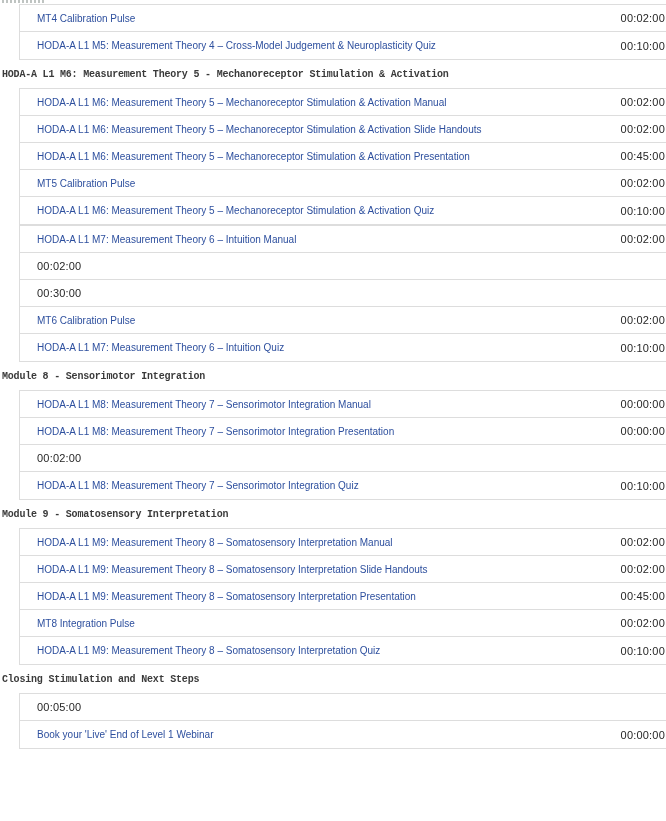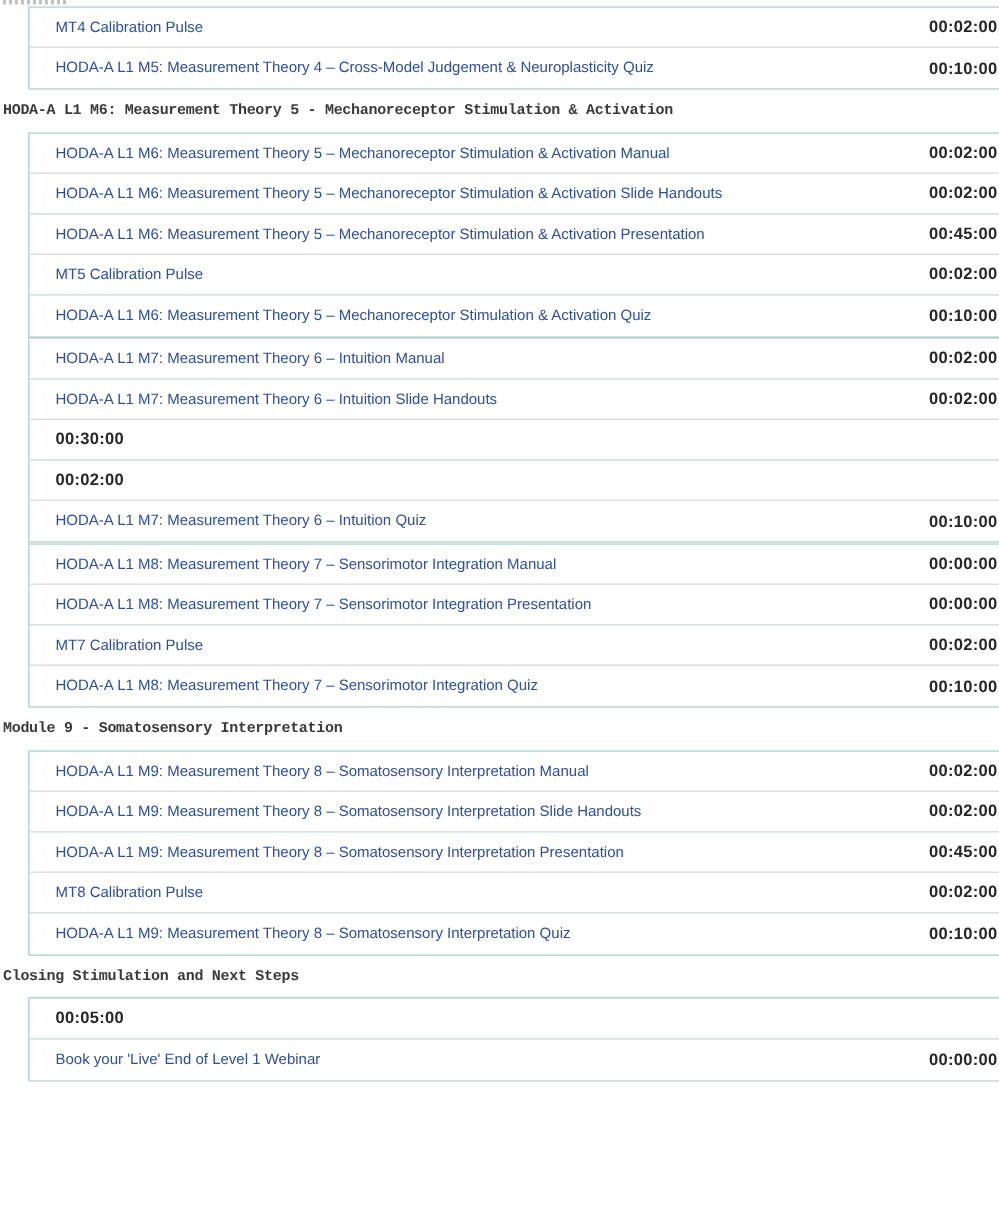--- a/index.html
+++ b/index.html
@@ -45,21 +45,21 @@
   .lesson-title {
     flex: 1 1 auto;
     font-size: 10px;
     color: #2d4f9e;
     white-space: nowrap;
     overflow: hidden;
   }
   .lesson-duration {
     flex: 0 0 auto;
     font-size: 11px;
-    font-weight: bold;
+    font-weight: normal;
     color: #262626;
     letter-spacing: 0.2px;
   }
   .section-header {
     height: 28px;
     display: flex;
     align-items: center;
     margin-left: 2px;
     font-size: 10px;
     font-weight: bold;
@@ -110,46 +110,46 @@
       <span class="lesson-duration">00:10:00</span>
     </a>
   </div>
 
   <div class="section-table">
     <a class="row">
       <span class="lesson-title">HODA-A L1 M7: Measurement Theory 6 – Intuition Manual</span>
       <span class="lesson-duration">00:02:00</span>
     </a>
     <a class="row">
-      <span class="lesson-title">HODA-A L1 M7: Measurement Theory 6 – Intuition Slide Handouts</span>
       <span class="lesson-duration">00:02:00</span>
     </a>
     <a class="row">
       <span class="lesson-duration">00:30:00</span>
     </a>
     <a class="row">
+      <span class="lesson-title">MT6 Calibration Pulse</span>
       <span class="lesson-duration">00:02:00</span>
     </a>
     <a class="row">
       <span class="lesson-title">HODA-A L1 M7: Measurement Theory 6 – Intuition Quiz</span>
       <span class="lesson-duration">00:10:00</span>
     </a>
   </div>
 
+  <div class="section-header">Module 8 - Sensorimotor Integration</div>
   <div class="section-table">
     <a class="row">
       <span class="lesson-title">HODA-A L1 M8: Measurement Theory 7 – Sensorimotor Integration Manual</span>
       <span class="lesson-duration">00:00:00</span>
     </a>
     <a class="row">
       <span class="lesson-title">HODA-A L1 M8: Measurement Theory 7 – Sensorimotor Integration Presentation</span>
       <span class="lesson-duration">00:00:00</span>
     </a>
     <a class="row">
-      <span class="lesson-title">MT7 Calibration Pulse</span>
       <span class="lesson-duration">00:02:00</span>
     </a>
     <a class="row">
       <span class="lesson-title">HODA-A L1 M8: Measurement Theory 7 – Sensorimotor Integration Quiz</span>
       <span class="lesson-duration">00:10:00</span>
     </a>
   </div>
 
   <div class="section-header">Module 9 - Somatosensory Interpretation</div>
   <div class="section-table">
@@ -159,21 +159,21 @@
     </a>
     <a class="row">
       <span class="lesson-title">HODA-A L1 M9: Measurement Theory 8 – Somatosensory Interpretation Slide Handouts</span>
       <span class="lesson-duration">00:02:00</span>
     </a>
     <a class="row">
       <span class="lesson-title">HODA-A L1 M9: Measurement Theory 8 – Somatosensory Interpretation Presentation</span>
       <span class="lesson-duration">00:45:00</span>
     </a>
     <a class="row">
-      <span class="lesson-title">MT8 Calibration Pulse</span>
+      <span class="lesson-title">MT8 Integration Pulse</span>
       <span class="lesson-duration">00:02:00</span>
     </a>
     <a class="row">
       <span class="lesson-title">HODA-A L1 M9: Measurement Theory 8 – Somatosensory Interpretation Quiz</span>
       <span class="lesson-duration">00:10:00</span>
     </a>
   </div>
 
   <div class="section-header">Closing Stimulation and Next Steps</div>
   <div class="section-table">

